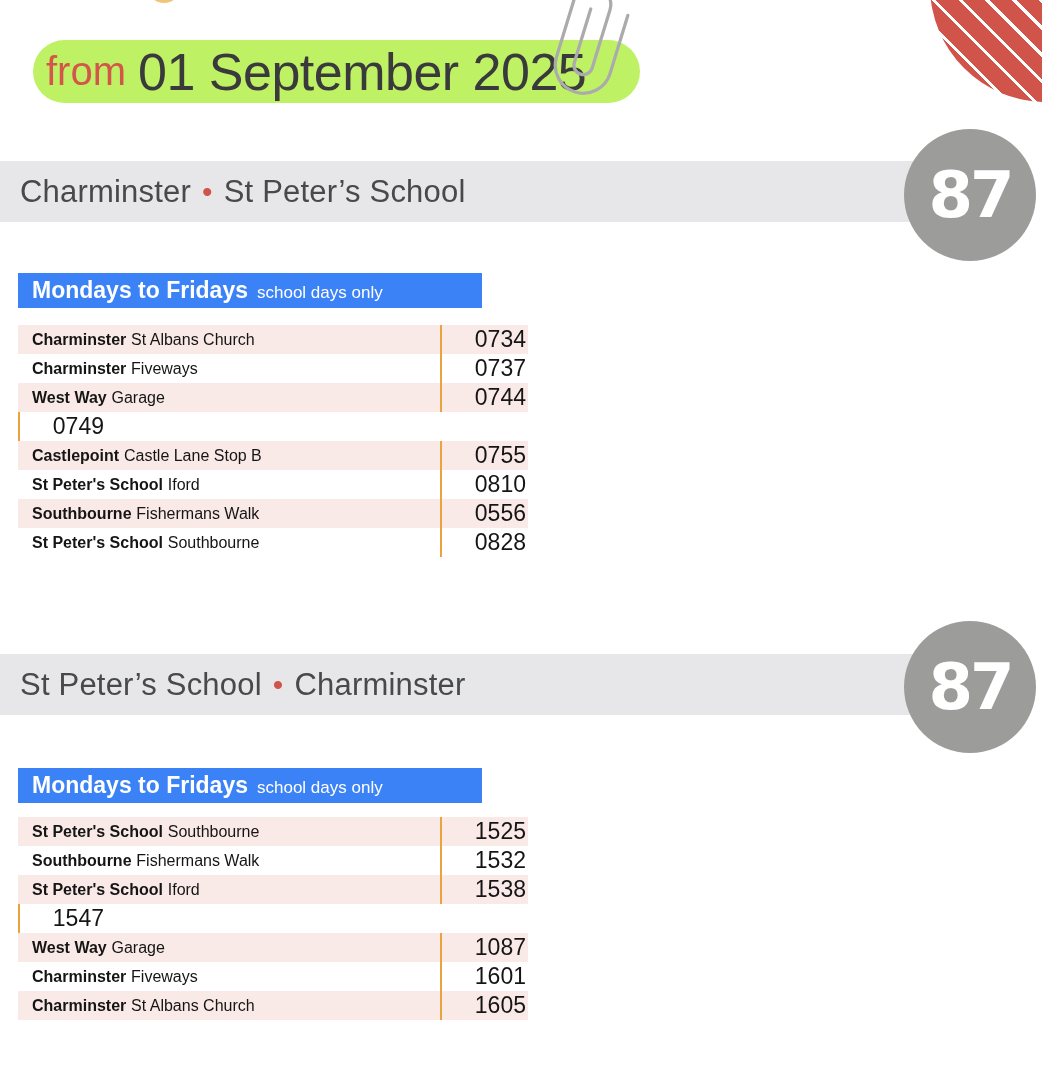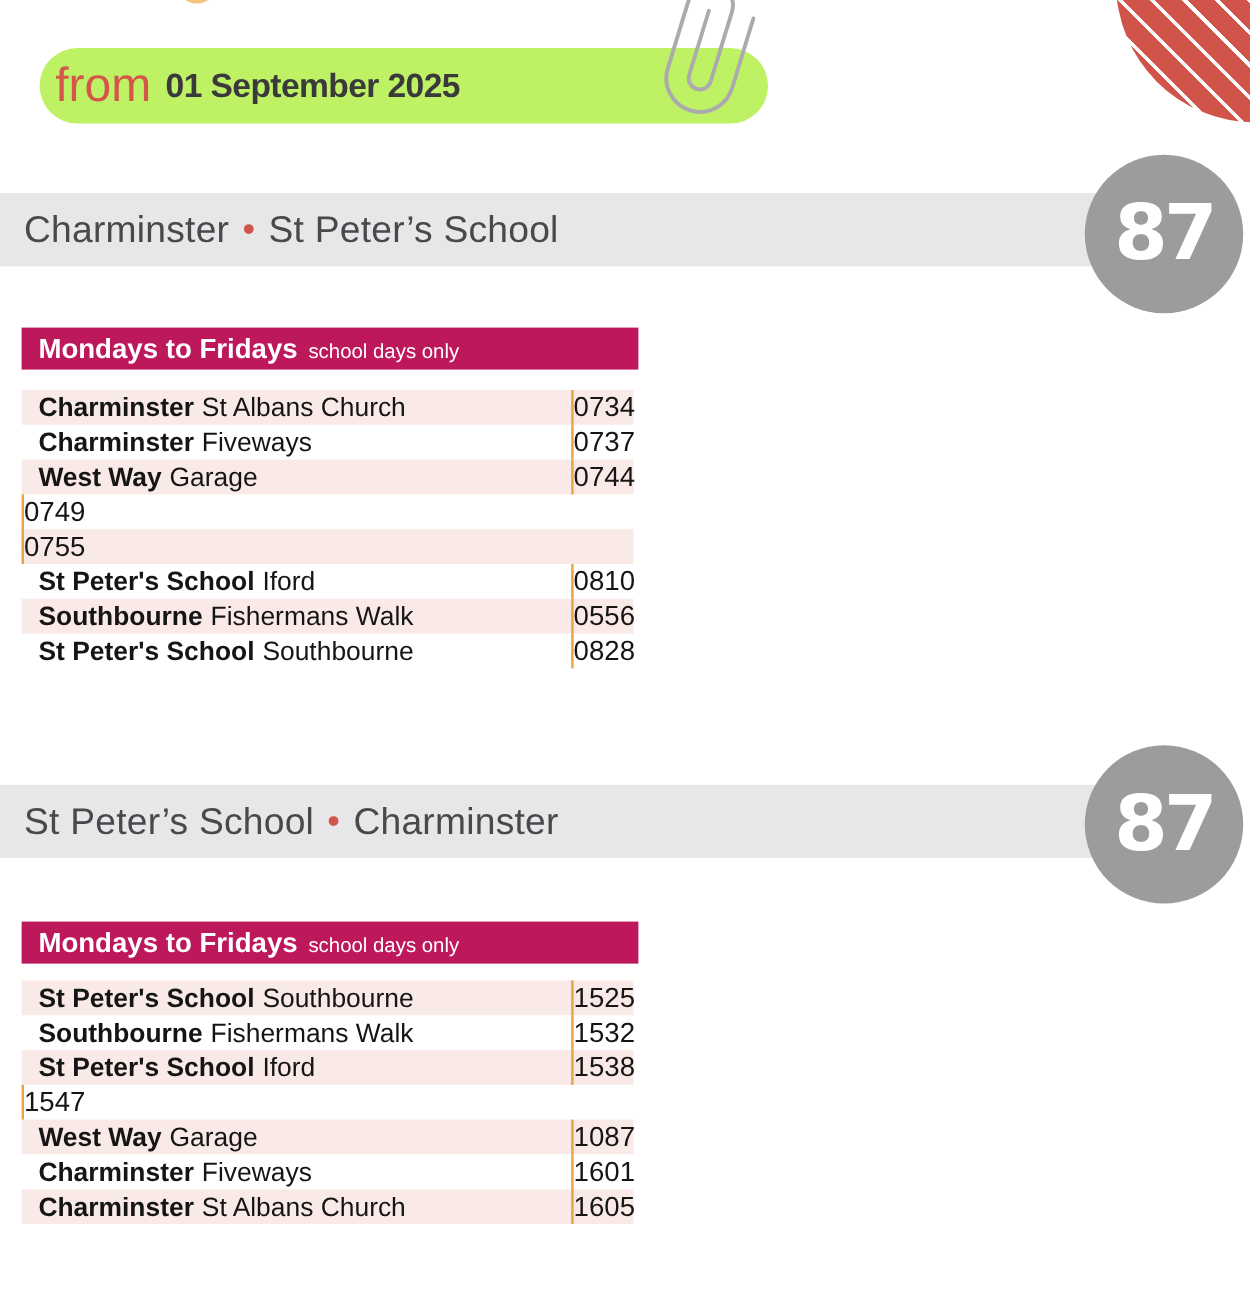--- a/index.html
+++ b/index.html
@@ -13,58 +13,58 @@
     position:absolute;left:930px;top:-130px;width:232px;height:232px;border-radius:50%;
     background:repeating-linear-gradient(45deg,#D0544A 0px,#D0544A 16px,#ffffff 16px,#ffffff 19px);
   }
   .paperclip{position:absolute;left:535px;top:-16px;width:112px;height:112px;transform:rotate(-28deg);}
   
   .date-pill{
     position:absolute;left:33px;top:40px;width:607px;height:63px;border-radius:32px;
     background:#bef264;display:flex;align-items:center;padding-left:13px;box-sizing:border-box;
   }
   .date-pill .from{color:#D4564A;font-size:40px;margin-right:12px;}
-  .date-pill .date{color:#3A3A3C;font-size:28px;font-weight:bold;letter-spacing:-0.5px;}
+  .date-pill .date{color:#3A3A3C;font-size:52px;font-weight:normal;letter-spacing:-0.5px;}
   
   .route-banner{
     position:absolute;left:0;width:918px;height:61px;background:#E7E7E9;
     display:flex;align-items:center;padding-left:20px;box-sizing:border-box;
     color:#48494B;font-size:31px;letter-spacing:0.2px;
   }
   .route-banner .sep{color:#D0544A;font-size:30px;margin:0 11px;line-height:0;}
   .banner-1{top:161px;}
   .banner-2{top:654px;}
   .badge{
     position:absolute;left:904px;width:132px;height:132px;border-radius:50%;background:#9C9C9B;
     color:#ffffff;font-weight:bold;font-size:64px;letter-spacing:-3px;
     display:flex;align-items:center;justify-content:center;
     font-family:"DejaVu Sans", sans-serif;
   }
   .badge-1{top:129px;}
   .badge-2{top:621px;}
   
   .day-header{
-    position:absolute;left:18px;width:514px;height:35px;background:#be185d;color:#fff;
+    position:absolute;left:18px;width:464px;height:35px;background:#3b82f6;color:#fff;
     display:flex;align-items:baseline;padding-left:14px;box-sizing:border-box;
   }
   .day-header .main{font-size:23px;font-weight:bold;line-height:35px;margin-right:9px;}
   .day-header .note{font-size:17px;}
   .dh-1{top:273px;}
   .dh-2{top:768px;}
   
   .timetable{position:absolute;left:18px;width:510px;}
   .tt-1{top:325px;}
   .tt-2{top:817px;}
   .row{display:flex;height:29px;line-height:29px;}
   .row.pink{background:#FAEAE7;}
-  .stop{flex:1;padding-left:14px;font-size:22px;color:#151515;white-space:nowrap;overflow:hidden;}
+  .stop{flex:1;padding-left:14px;font-size:16px;color:#151515;white-space:nowrap;overflow:hidden;}
   .stop .b{font-weight:bold;}
   .stop .r:not(:empty){margin-left:0.30em;}
   .time{
-    width:52px;border-left:2px solid #E9A33F;text-align:right;padding-right:2px;
+    width:88px;border-left:2px solid #E9A33F;text-align:right;padding-right:2px;
     box-sizing:border-box;font-size:23px;color:#151515;
   }
 </style>
 </head>
 <body>
 
 <div class="page">
 
   <div class="sun-dot"></div>
 
@@ -101,20 +101,21 @@
       <div class="time">0737</div>
     </div>
     <div class="row pink">
       <div class="stop"><span class="b">West Way</span><span class="r">Garage</span></div>
       <div class="time">0744</div>
     </div>
     <div class="row">
       <div class="time">0749</div>
     </div>
     <div class="row pink">
+      <div class="stop"><span class="b">Castlepoint</span><span class="r">Castle Lane Stop B</span></div>
       <div class="time">0755</div>
     </div>
     <div class="row">
       <div class="stop"><span class="b">St Peter's School</span><span class="r">Iford</span></div>
       <div class="time">0810</div>
     </div>
     <div class="row pink">
       <div class="stop"><span class="b">Southbourne</span><span class="r">Fishermans Walk</span></div>
       <div class="time">0556</div>
     </div>

